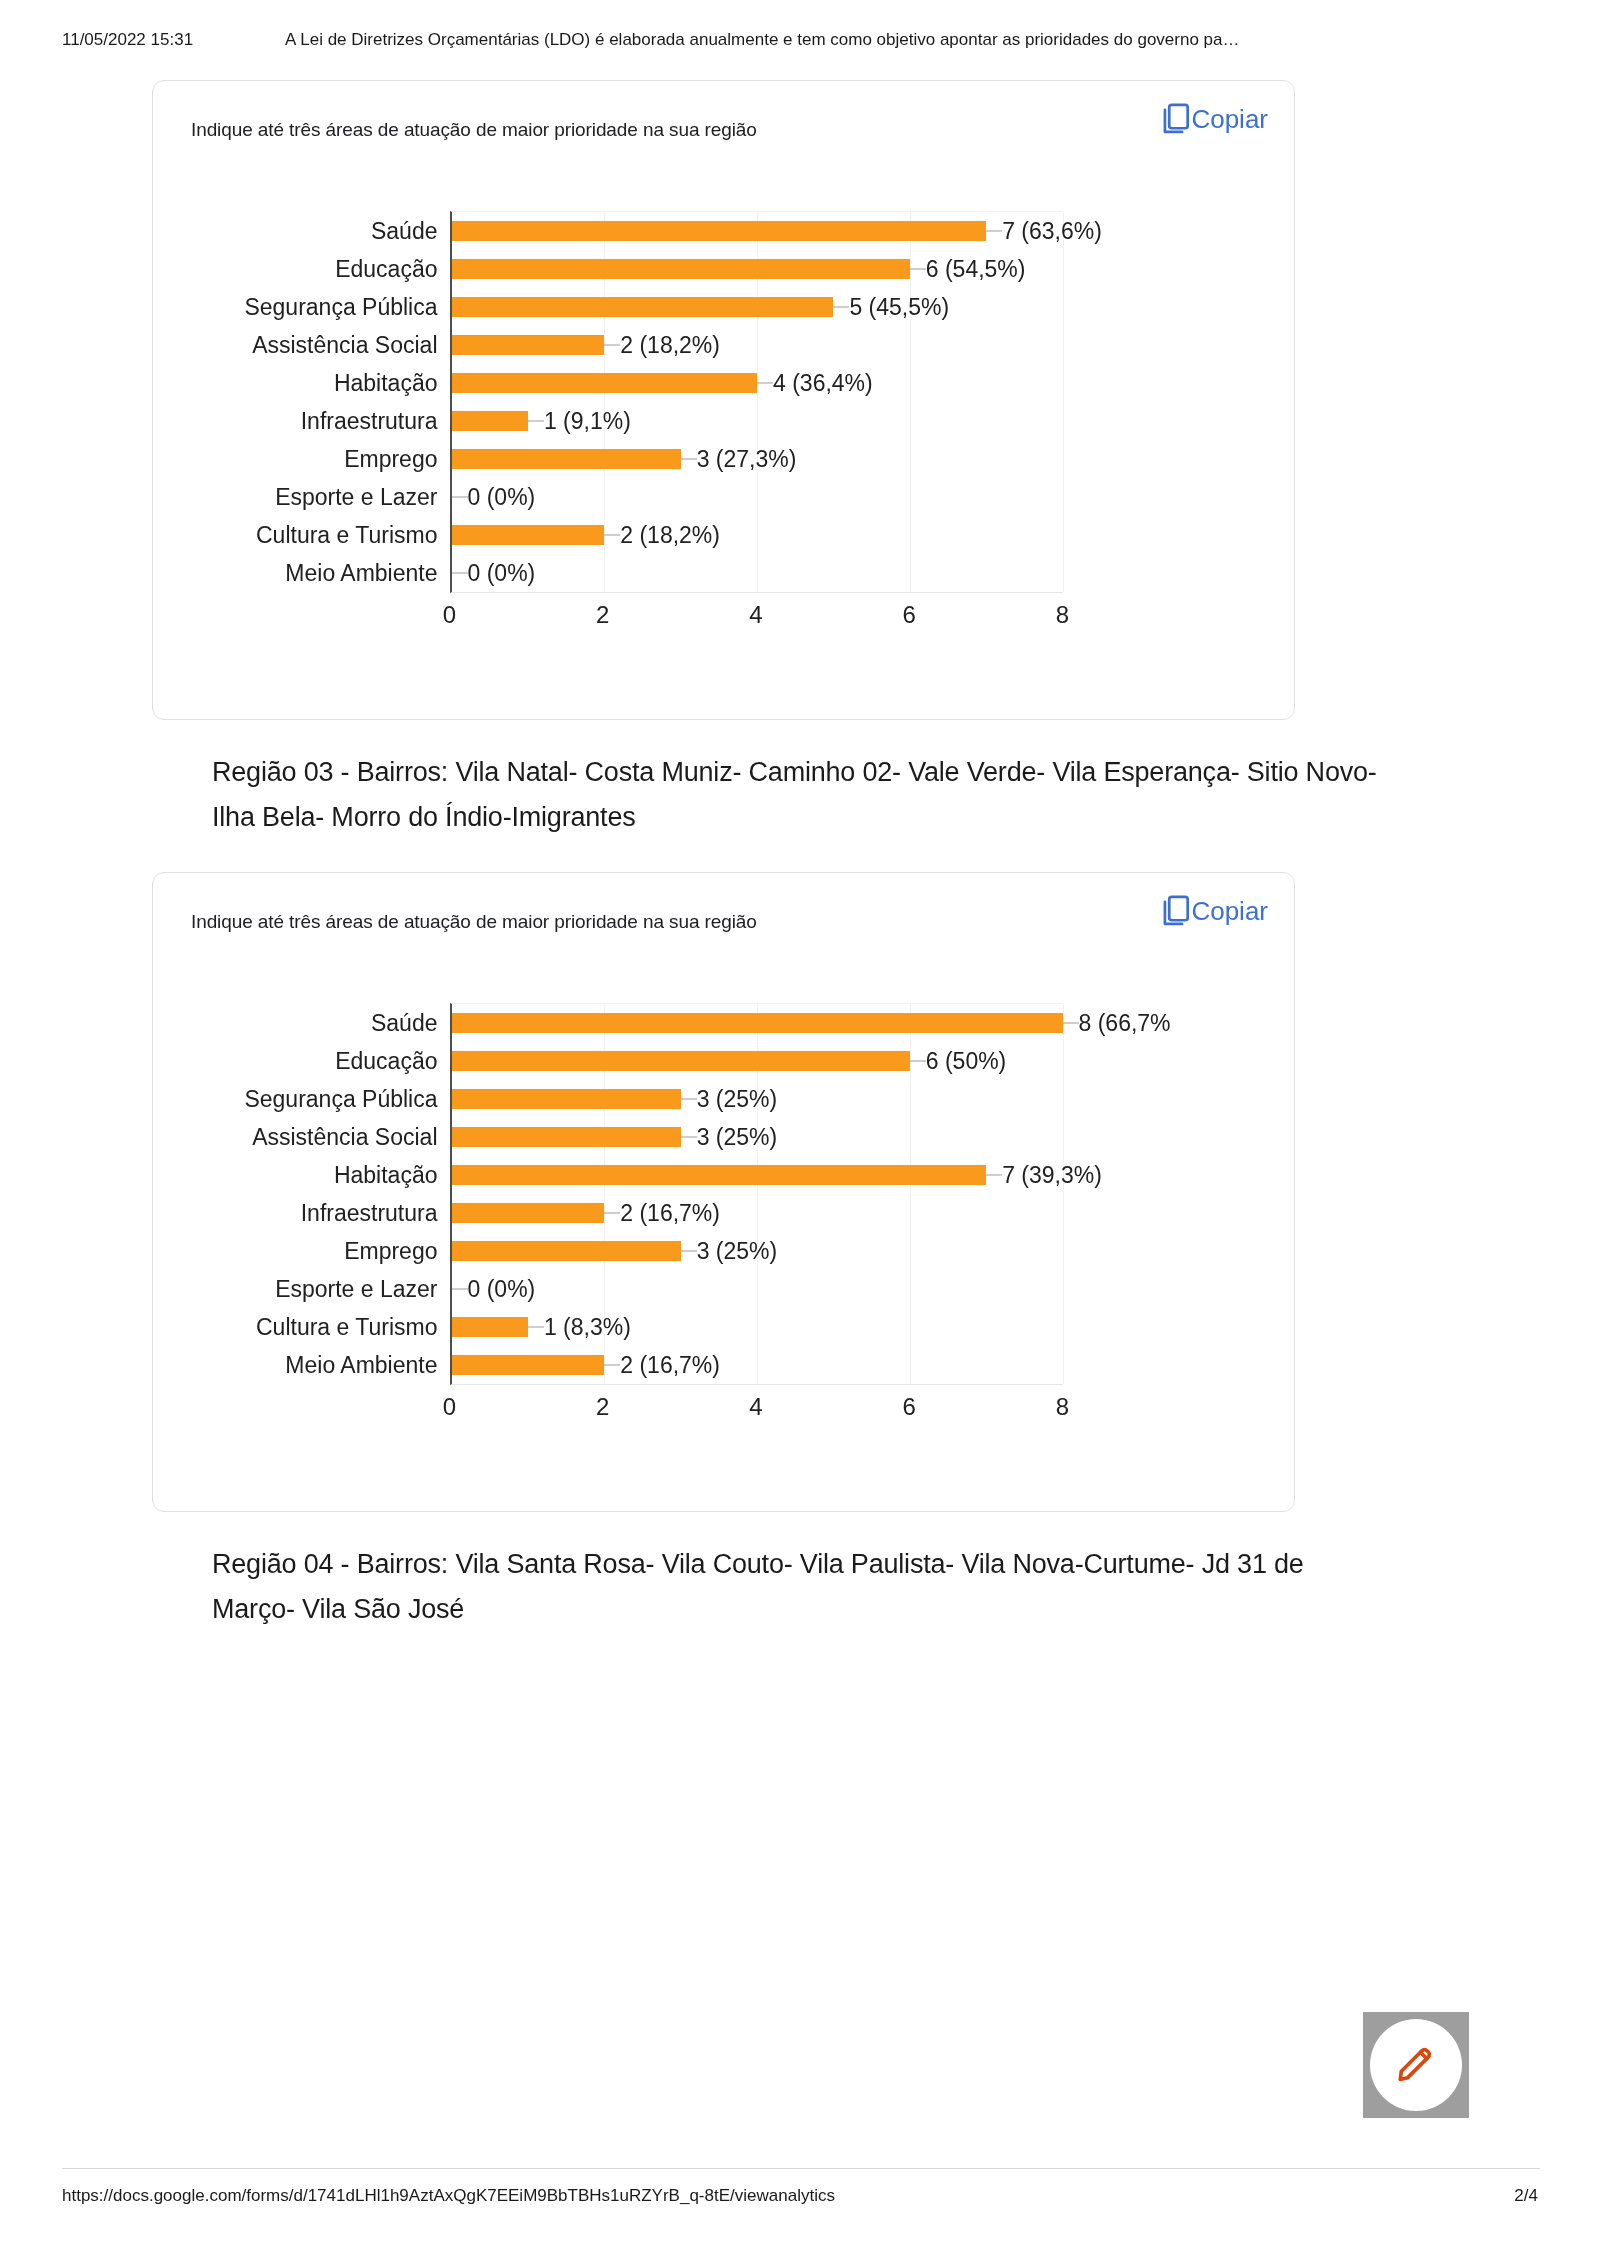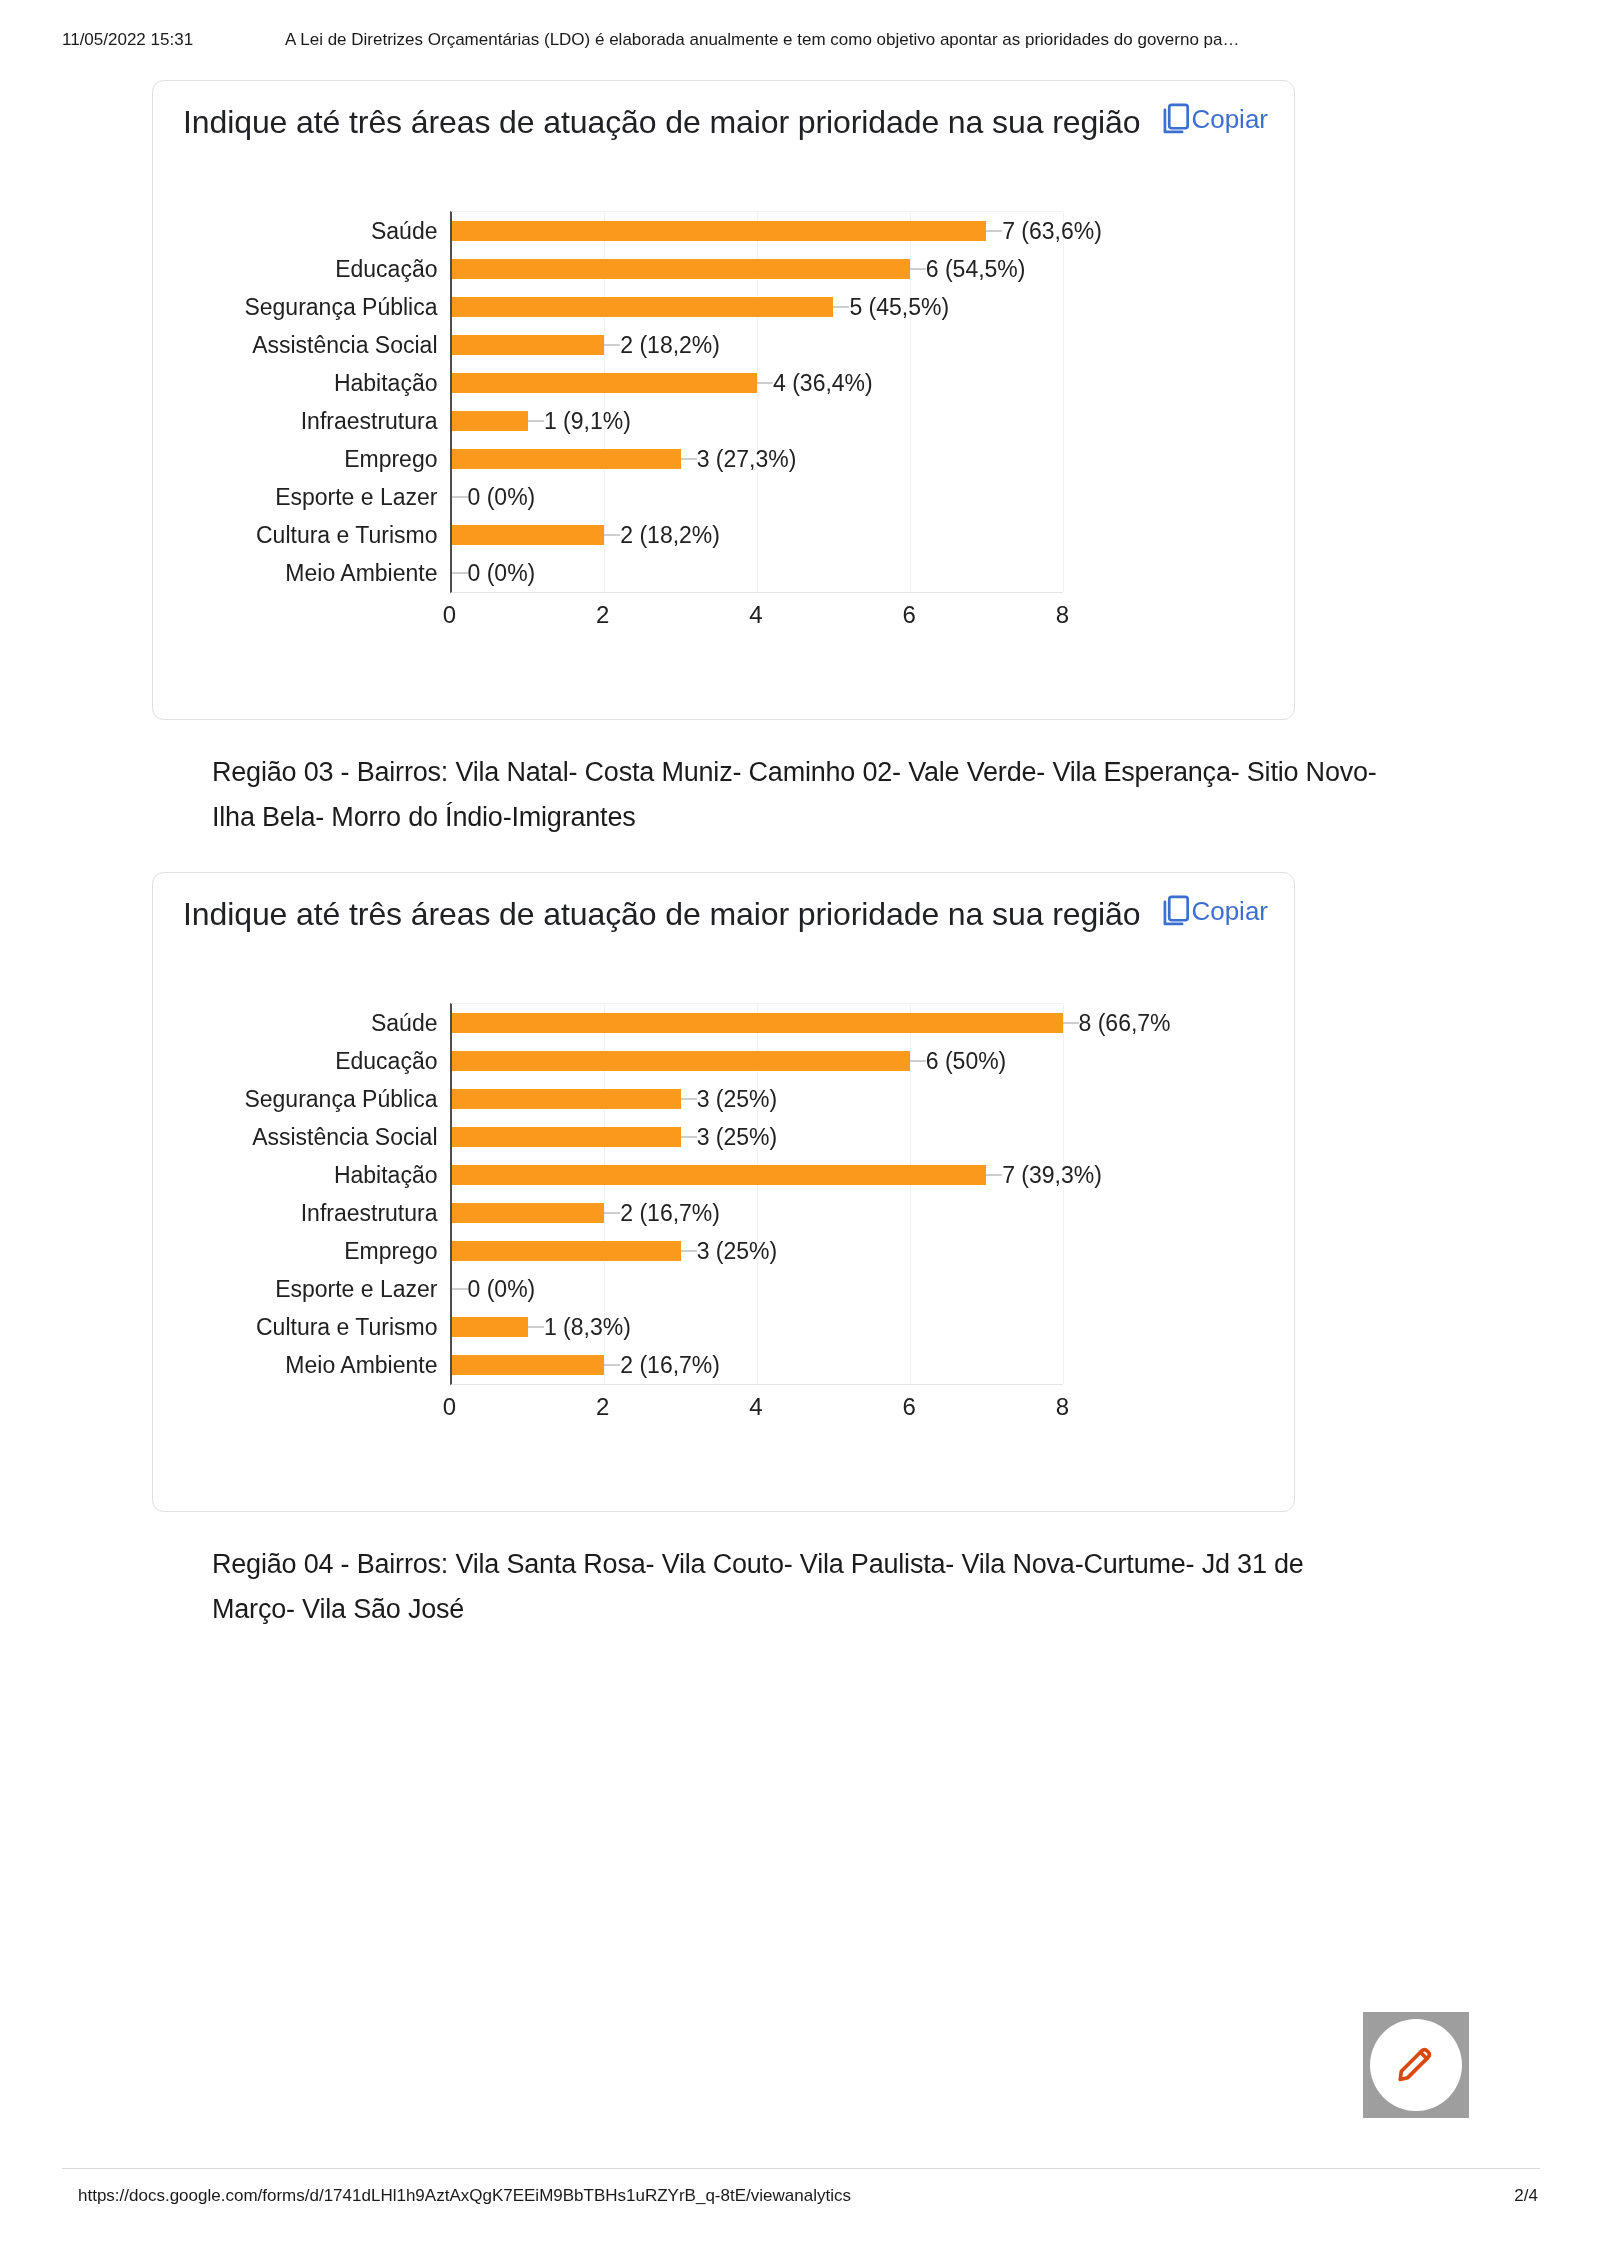--- a/index.html
+++ b/index.html
@@ -55,26 +55,26 @@
   #card-1 { top: 80px;  height: 640px; }
   #card-2 { top: 872px; height: 640px; }
 
   .card-head {
     position: relative;
     padding: 24px 30px 0 30px;
     height: 108px;
     box-sizing: border-box;
   }
   .q-title {
-    font-size: 32px;
+    font-size: 19px;
     color: #202124;
     font-weight: 400;
     letter-spacing: -0.1px;
     line-height: 34px;
-    margin: 0;
+    margin: 8px;
   }
   .q-responses {
     font-size: 20px;
     color: #202124;
     margin-top: 18px;
     line-height: 24px;
   }
   .copy-btn {
     position: absolute;
     top: 22px;
@@ -220,21 +220,21 @@
     position: absolute;
     left: 0;
     top: 2176px;
     width: 1600px;
     height: 40px;
     display: flex;
     align-items: center;
     font-size: 17px;
     color: #1a1a1a;
   }
-  .pf-url { margin-left: 78px; }
+  .pf-url { margin-left: 62px; }
   .pf-page { position: absolute; right: 62px; }
   .footer-rule {
     position: absolute;
     left: 62px;
     top: 2168px;
     width: 1478px;
     height: 1px;
     background: #d8d8d8;
   }
 </style>

